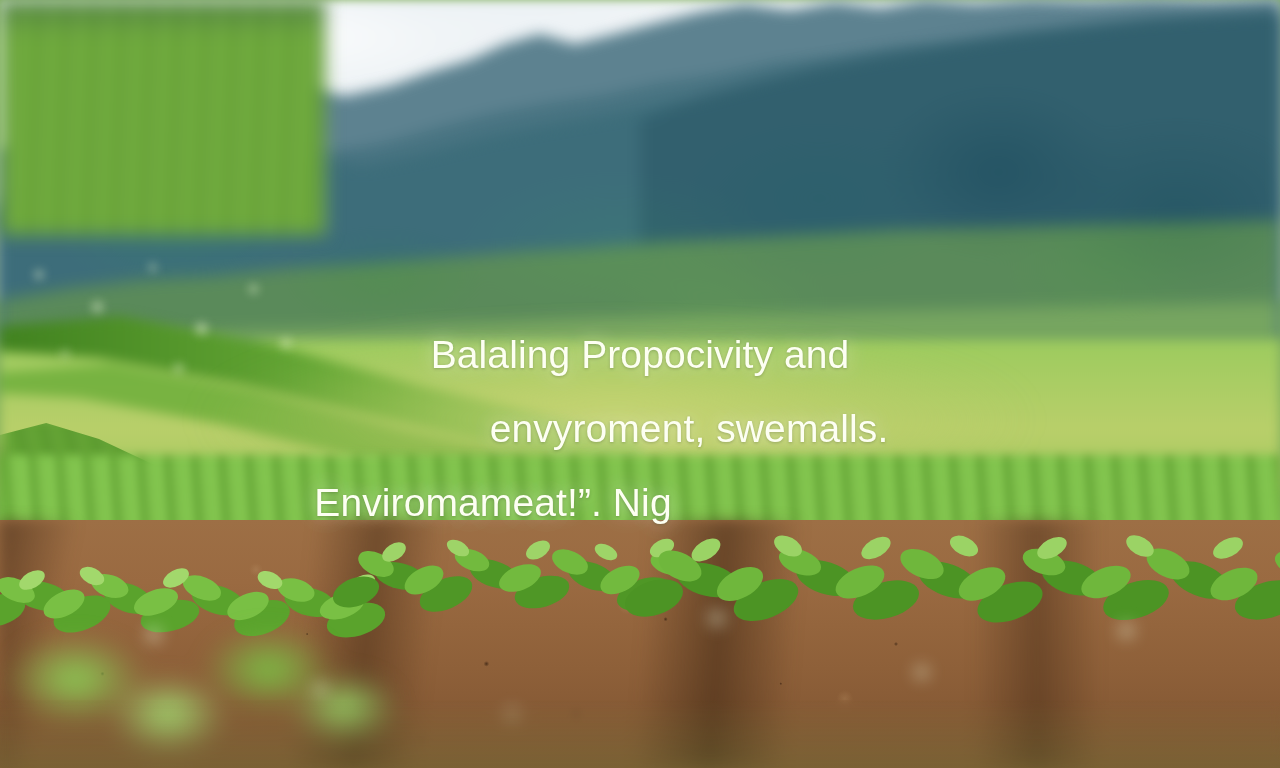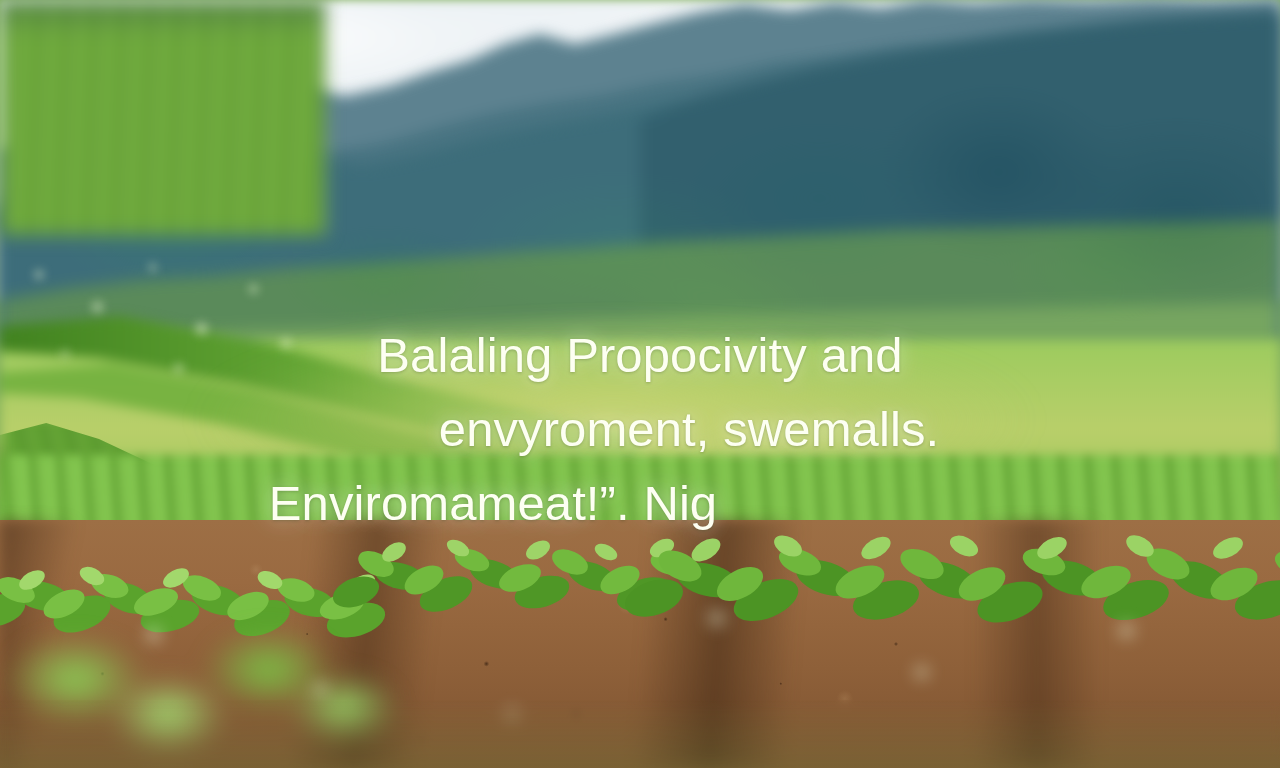--- a/index.html
+++ b/index.html
@@ -204,21 +204,21 @@
     left:0; top:318px;
     width:1280px;
     text-align:center;
     z-index:40;
   }
   .hl-line {
     display:block;
     color:#fdfff2;
     font-family:"Liberation Sans", sans-serif;
     font-weight:400;
-    font-size:49px;
+    font-size:39px;
     line-height:74px;
     letter-spacing:.1px;
     white-space:nowrap;
     text-shadow:
       0 0 18px rgba(255,255,255,.42),
       0 0 40px rgba(255,255,255,.22),
       0 1px 3px rgba(40,60,20,.30);
   }
   #hl-line-1 { padding-left:0px; }
   #hl-line-2 { padding-left:98px; }

